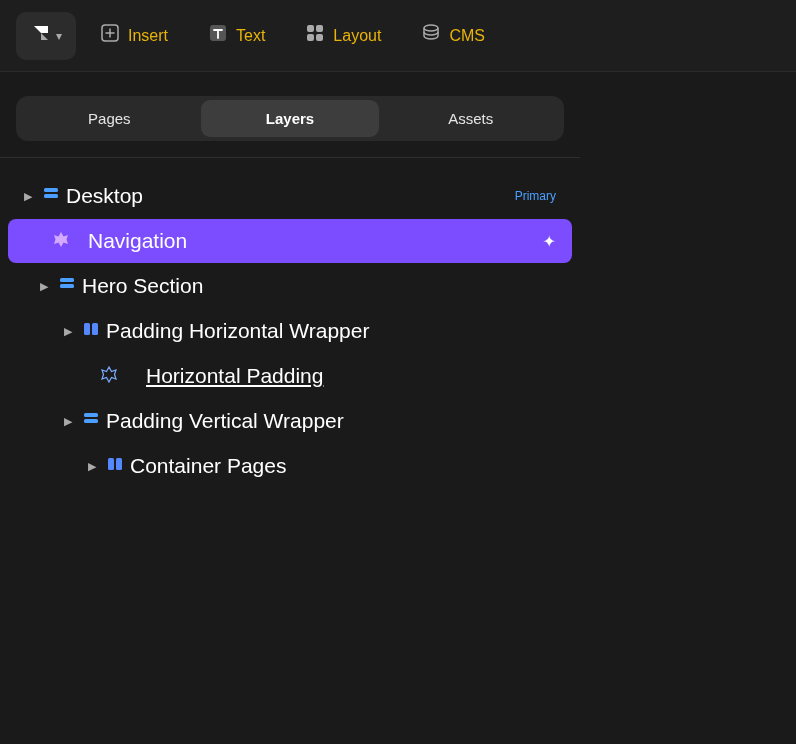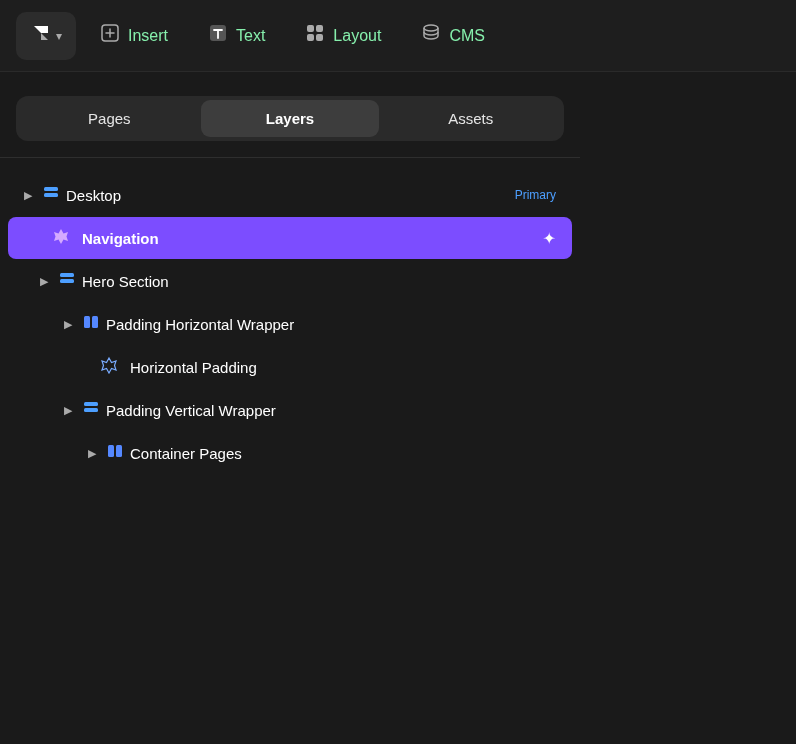--- a/index.html
+++ b/index.html
@@ -61,21 +61,21 @@
       border: none;
       height: 48px;
     }
 
     .toolbar-btn-icon {
       font-size: 18px;
       color: #aaaaaa;
     }
 
     .toolbar-btn-label {
-      color: #86efac;
+      color: #eab308;
     }
 
     
     .main {
       display: flex;
       height: calc(744px - 72px);
     }
 
     
     .left-panel {
@@ -149,21 +149,21 @@
     .layer-icon {
       font-size: 16px;
       flex-shrink: 0;
     }
 
     .layer-icon-blue {
       color: #4d9fff;
     }
 
     .layer-label {
-      font-size: 15px;
+      font-size: 21px;
       flex: 1;
     }
 
     .layer-badge {
       color: #4d9fff;
       font-size: 12px;
       font-weight: 500;
     }
 
     .layer-star {
@@ -272,21 +272,21 @@
         <span class="layer-label">Desktop</span>
         <span class="layer-badge">Primary</span>
       </div>
 
       <div class="layer-item selected indent-1">
         <span class="layer-icon" style="color:#e0ccff; margin-left: 12px;">
           <svg width="18" height="18" viewBox="0 0 18 18" fill="none">
             <path d="M9 2L11.5 6.5L16 5L14.5 9.5L16 14L11.5 12.5L9 17L6.5 12.5L2 14L3.5 9.5L2 5L6.5 6.5L9 2Z" fill="#d4aaff"></path>
           </svg>
         </span>
-        <span class="layer-label" style="margin-left:6px;font-weight:bold;">Navigation</span>
+        <span class="layer-label" style="margin-left:12px;">Navigation</span>
         <span class="layer-star">✦</span>
       </div>
 
       <div class="layer-item indent-1">
         <span class="layer-chevron">▶</span>
         <span class="layer-icon layer-icon-blue">
           <svg width="18" height="18" viewBox="0 0 18 18" fill="none">
             <rect x="2" y="3" width="14" height="4" rx="1.5" fill="#4d9fff"></rect>
             <rect x="2" y="9" width="14" height="4" rx="1.5" fill="#4d9fff"></rect>
           </svg>
@@ -304,21 +304,21 @@
         </span>
         <span class="layer-label">Padding Horizontal Wrapper</span>
       </div>
 
       <div class="layer-item indent-3">
         <span class="layer-icon" style="color:#7aacff; margin-left: 12px;">
           <svg width="18" height="18" viewBox="0 0 18 18" fill="none">
             <path d="M9 2L11.5 6.5L16 5L14.5 9.5L16 14L11.5 12.5L9 17L6.5 12.5L2 14L3.5 9.5L2 5L6.5 6.5L9 2Z" stroke="#7aacff" stroke-width="1.2" fill="none"></path>
           </svg>
         </span>
-        <span class="layer-label" style="margin-left:6px;">Horizontal Padding</span>
+        <span class="layer-label" style="margin-left:22px;text-decoration:underline;">Horizontal Padding</span>
       </div>
 
       <div class="layer-item indent-2">
         <span class="layer-chevron">▶</span>
         <span class="layer-icon layer-icon-blue">
           <svg width="18" height="18" viewBox="0 0 18 18" fill="none">
             <rect x="2" y="3" width="14" height="4" rx="1.5" fill="#4d9fff"></rect>
             <rect x="2" y="9" width="14" height="4" rx="1.5" fill="#4d9fff"></rect>
           </svg>
         </span>

